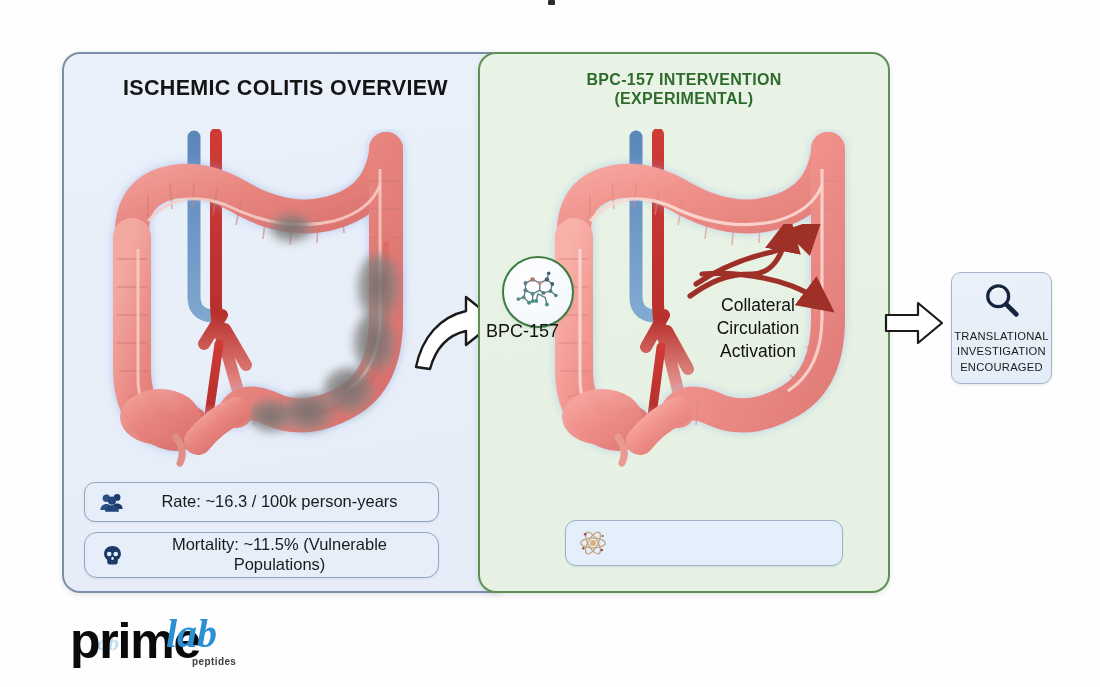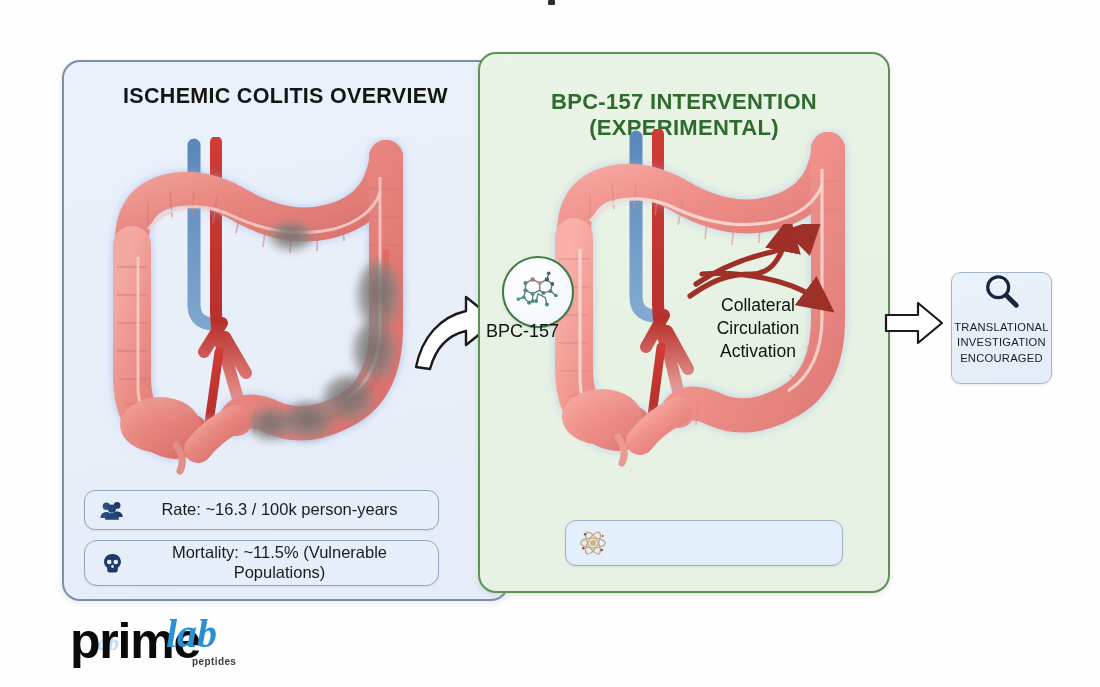--- a/index.html
+++ b/index.html
@@ -27,21 +27,20 @@
     box-sizing: border-box;
   }
   #panel-left {
     left: 62px;
     top: 52px;
     width: 447px;
     height: 541px;
     background: linear-gradient(170deg,#eaf1fb 0%,#e8eff9 45%,#e6edf8 100%);
     border: 2px solid #7d8fa8;
     box-shadow: 0 2px 6px rgba(40,60,90,.13);
-    margin-top: 8px;
   }
   #panel-right {
     left: 478px;
     top: 52px;
     width: 412px;
     height: 541px;
     background: linear-gradient(170deg,#e9f4e6 0%,#e7f2e4 50%,#e6f1e3 100%);
     border: 2px solid #5e8f55;
     box-shadow: 0 2px 6px rgba(50,80,50,.13);
   }
@@ -55,22 +54,22 @@
     letter-spacing: .3px;
     line-height: 1.17;
     white-space: pre-line;
   }
   #title-left {
     top: 22px;
     font-size: 21.5px;
     color: #141414;
   }
   #title-right {
-    top: 35px;
-    font-size: 22px;
+    top: 17px;
+    font-size: 16px;
     color: #2e6b2c;
   }
 
   
   .colon-wrap {
     position: absolute;
     pointer-events: none;
   }
   #colon-left  { left: 22px;  top: 75px;  width: 360px; height: 340px; }
   #colon-right { left: 48px;  top: 75px;  width: 360px; height: 340px; }
@@ -184,20 +183,21 @@
     top: 272px;
     width: 101px;
     height: 112px;
     box-sizing: border-box;
     background: linear-gradient(165deg,#eaf1fa 0%,#e4ecf7 100%);
     border: 1.6px solid #a3b4cb;
     border-radius: 10px;
     display: flex;
     flex-direction: column;
     align-items: center;
+    padding-top: 9px;
     box-shadow: 0 1px 3px rgba(50,70,100,.12);
   }
   #outcome-text {
     margin-top: 5px;
     font-size: 11.2px;
     letter-spacing: .25px;
     color: #1a1a1a;
     text-align: center;
     line-height: 1.38;
     white-space: pre-line;

